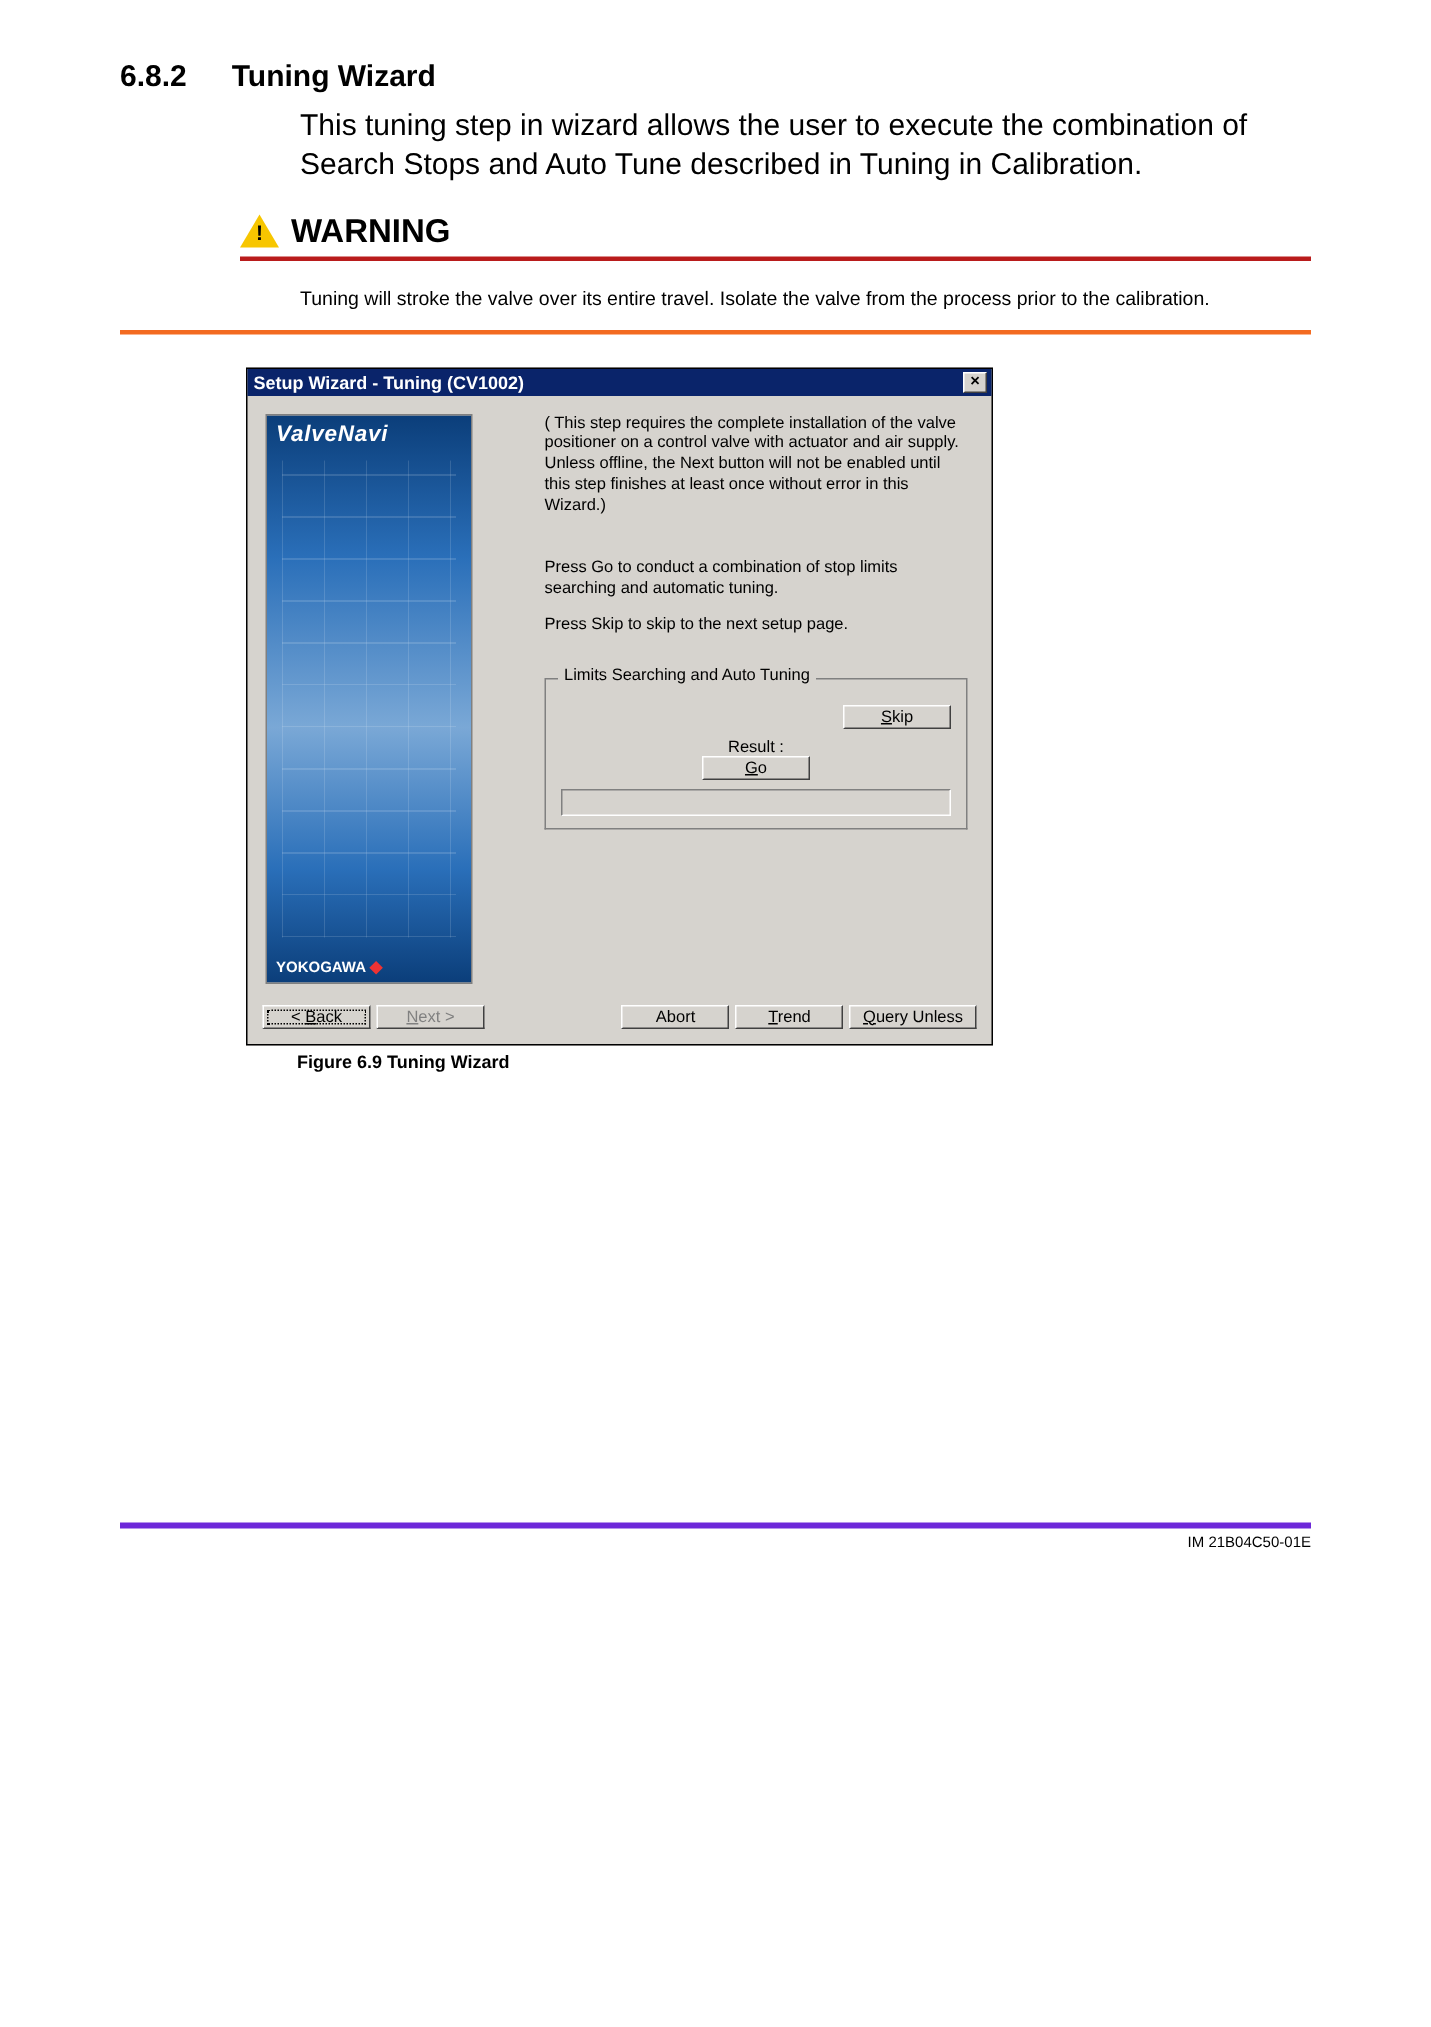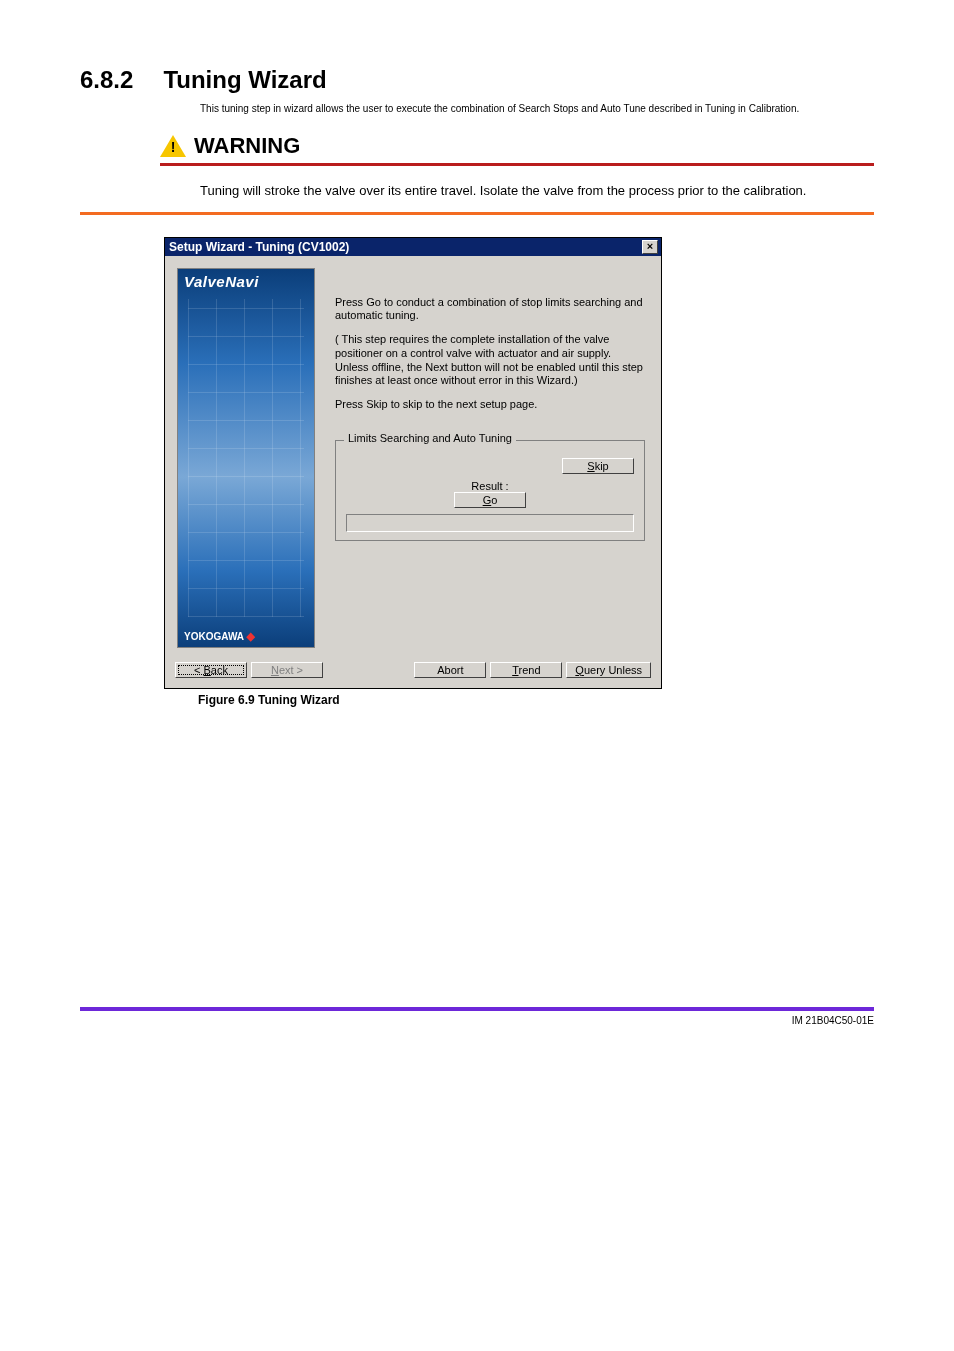--- a/index.html
+++ b/index.html
@@ -35,28 +35,28 @@
     flex: 1;
     padding-right: 18px;
   }
   .header-right {
     font-size: 28px;
     font-weight: bold;
     color: #000;
     line-height: 1;
   }
   .section-title {
-    font-size: 24px;
-    font-weight: bold;
-    margin: 26px 0 8px 0;
+    font-size: 20px;
+    font-weight: bold;
+    margin: 0 0 8px 0;
   }
   .section-num { display:inline-block; margin-right: 30px; }
   .body-text {
     margin-left: 120px;
-    font-size: 10px;
+    font-size: 20px;
     line-height: 1.3;
     margin-bottom: 18px;
     color:#000;
   }
   .warning-block {
     margin: 18px 0 6px 80px;
     border-bottom: 3px solid #b91c1c;
     display:flex;
     align-items:center;
     gap:8px;
@@ -125,20 +125,21 @@
     border-bottom-color:#404040;
     color:#000;
     font-size:11px;
     line-height:11px;
     text-align:center;
     font-weight:bold;
   }
   .dialog-body {
     display:flex;
     padding: 12px 12px 8px 12px;
+    gap: 28px;
   }
   .sidebar-img {
     width: 138px;
     height: 380px;
     background: linear-gradient(180deg,#0b3e7a 0%, #2a6fb9 25%, #7aa8d6 55%, #2a6fb9 80%, #0b3e7a 100%);
     position:relative;
     color:#fff;
     overflow:hidden;
     border:1px solid #808080;
   }
@@ -278,22 +279,22 @@
     <div class="titlebar">
       <span>Setup Wizard - Tuning (CV1002)</span>
       <span class="closebox">×</span>
     </div>
     <div class="dialog-body">
       <div class="sidebar-img">
         <div class="brand-top">ValveNavi</div>
         <div class="brand-bot"><span>YOKOGAWA</span> <span class="diamond">◆</span></div>
       </div>
       <div class="right-pane">
+        <p>( This step requires the complete installation of the valve positioner on a control valve with actuator and air supply. Unless offline, the Next button will not be enabled until this step finishes at least once without error in this Wizard.)</p>
         <p style="margin-top:28px">Press Go to conduct a combination of stop limits searching and automatic tuning.</p>
-        <p>( This step requires the complete installation of the valve positioner on a control valve with actuator and air supply. Unless offline, the Next button will not be enabled until this step finishes at least once without error in this Wizard.)</p>
         <p>Press Skip to skip to the next setup page.</p>
 
         <div class="group">
           <div class="group-legend">Limits Searching and Auto Tuning</div>
           <div class="skipgo-col">
             <span class="btn"><span class="under">S</span><span>kip</span></span>
           </div>
           <div class="result-row">
             <span>Result :</span>
             <span class="btn"><span class="under">G</span><span>o</span></span>

